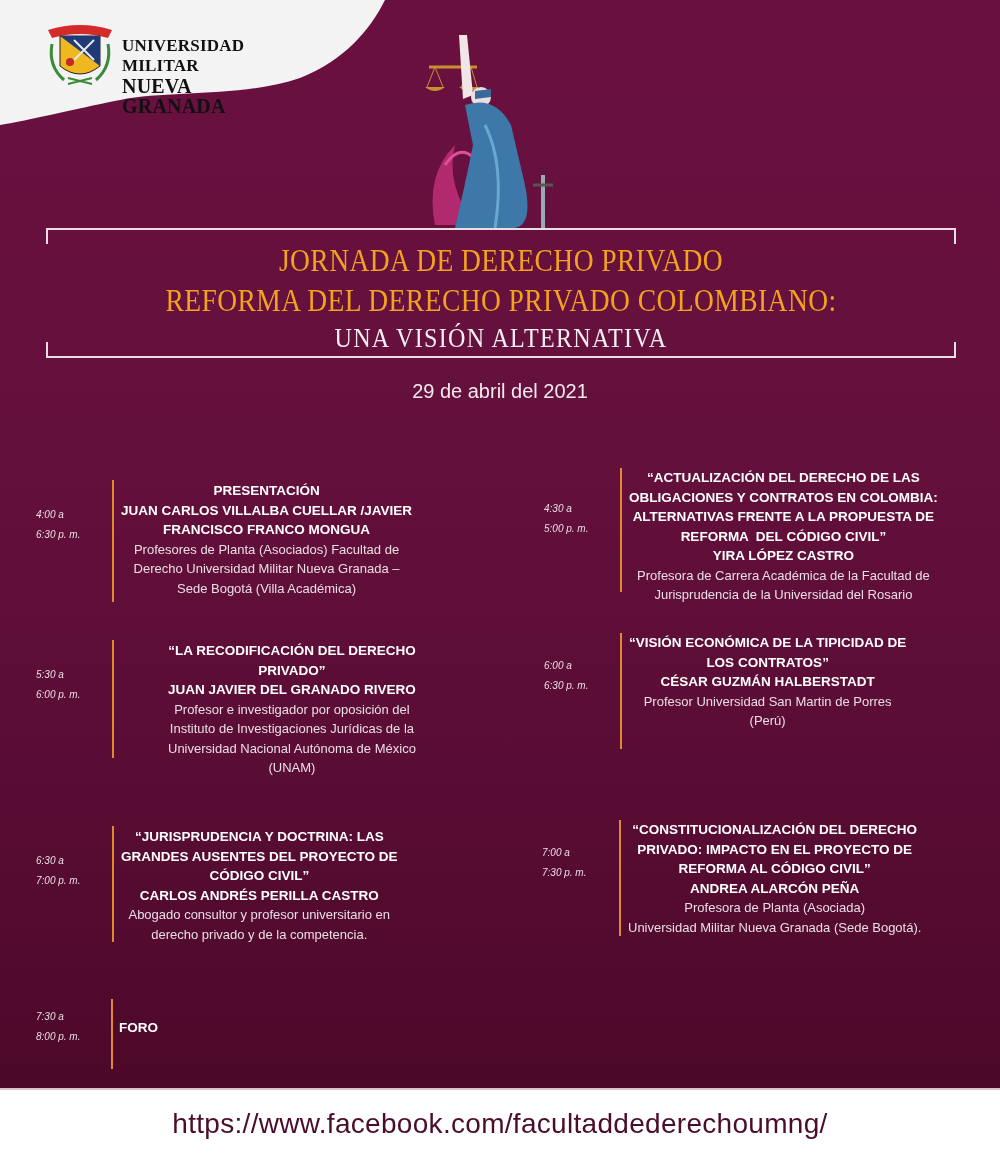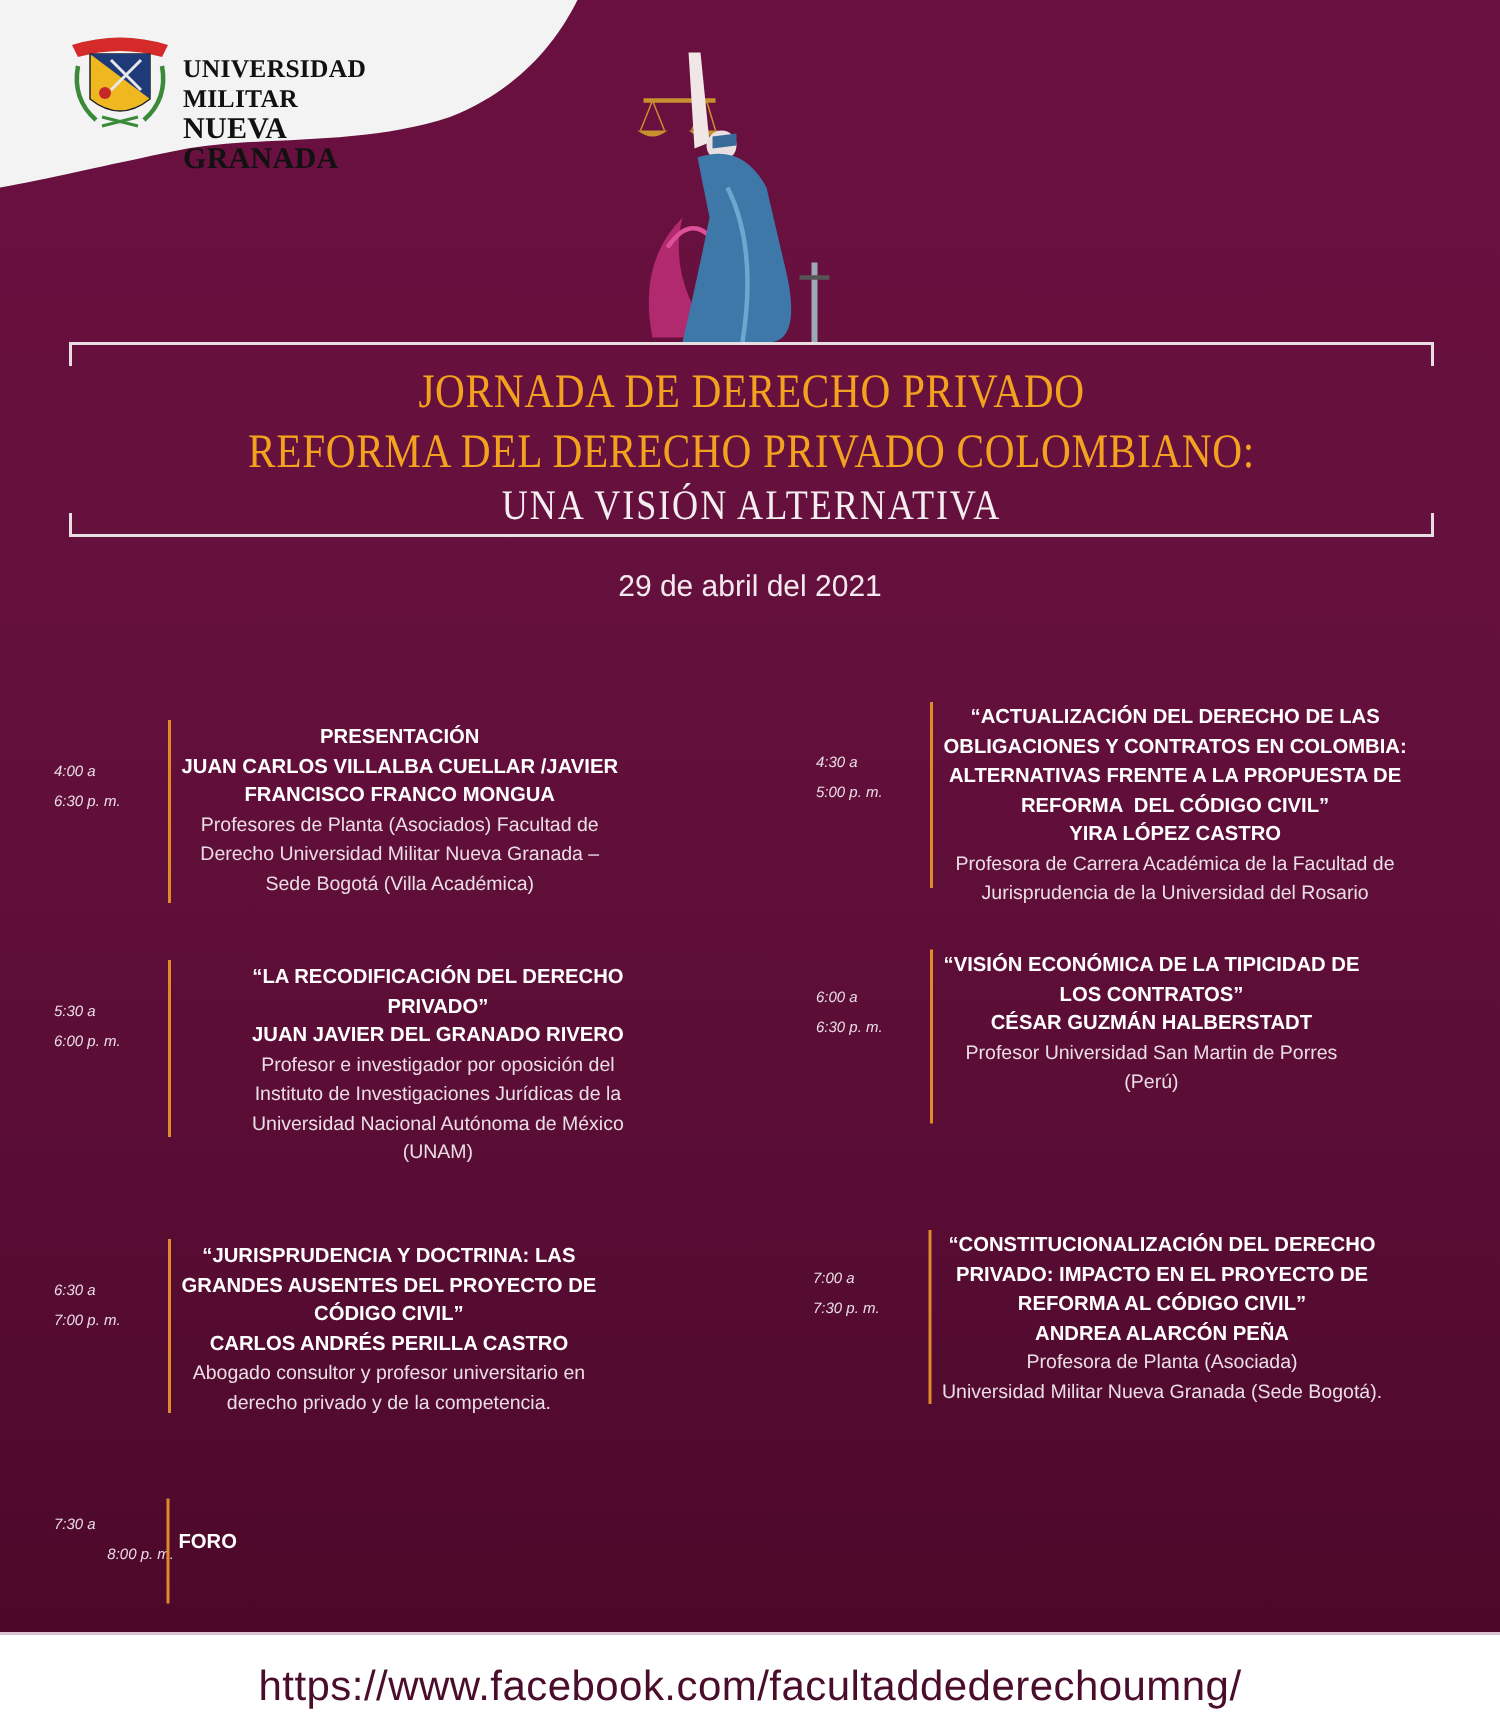--- a/index.html
+++ b/index.html
@@ -126,21 +126,21 @@
 GRANDES AUSENTES DEL PROYECTO DE
 CÓDIGO CIVIL”
 CARLOS ANDRÉS PERILLA CASTRO</span>
       <span class="d">Abogado consultor y profesor universitario en
 derecho privado y de la competencia.</span>
     </div>
   </div>
 
   <div class="row" style="left:0;top:999px;">
     <div class="time" style="left:36px;top:8px;">7:30 a</div>
-    <div class="time" style="left:36px;top:28px;text-align:right;">8:00 p. m.</div>
+    <div class="time" style="left:36px;top:28px;">8:00 p. m.</div>
     <div class="bar" style="left:111px;top:0;height:70px;"></div>
     <div class="content" style="left:119px;top:19px;">
       <span class="h">FORO</span>
     </div>
   </div>
 
   <div class="row" style="left:0;top:468px;">
     <div class="time" style="left:544px;top:31px;">4:30 a</div>
     <div class="time" style="left:544px;top:51px;">5:00 p. m.</div>
     <div class="bar" style="left:620px;top:0;height:124px;"></div>

